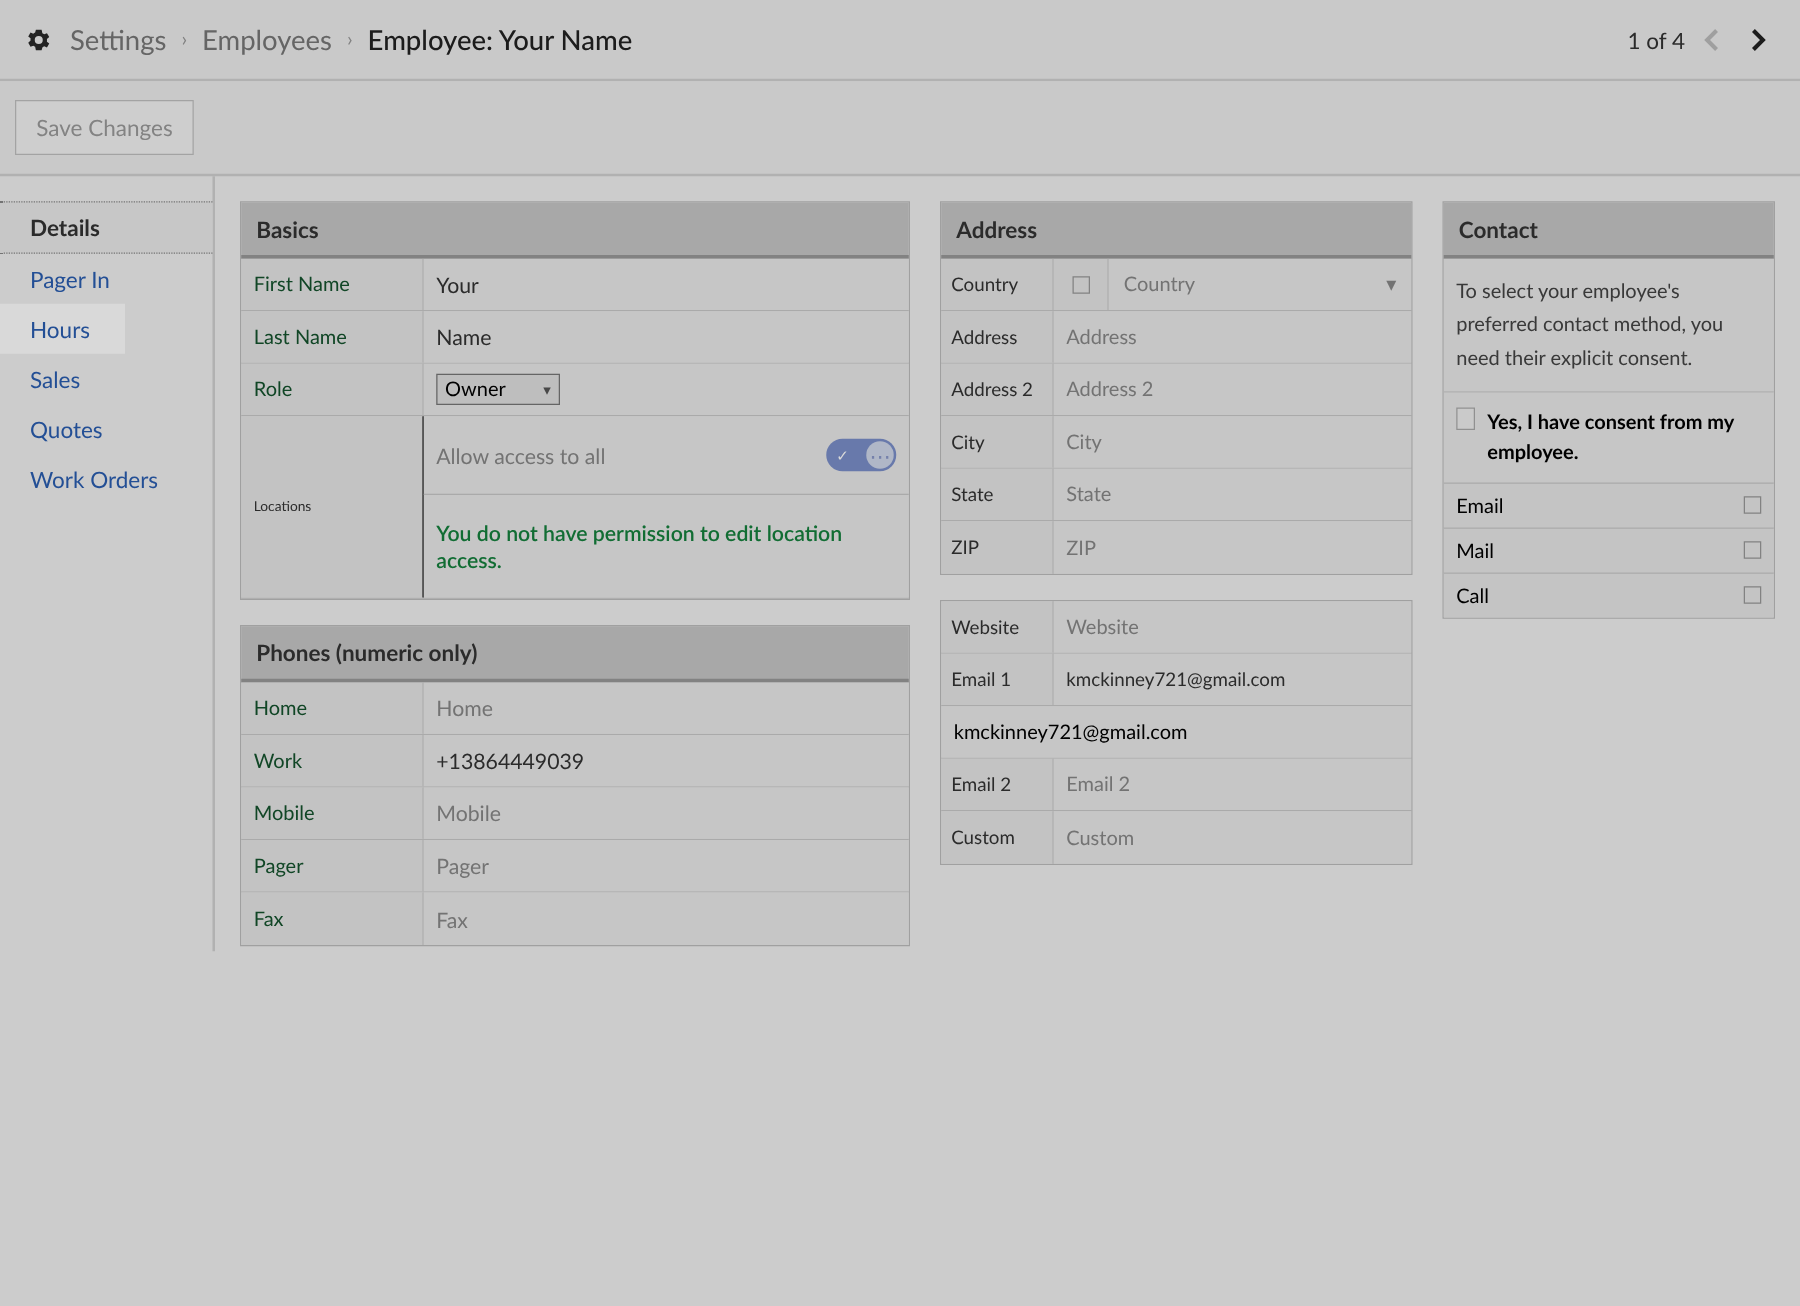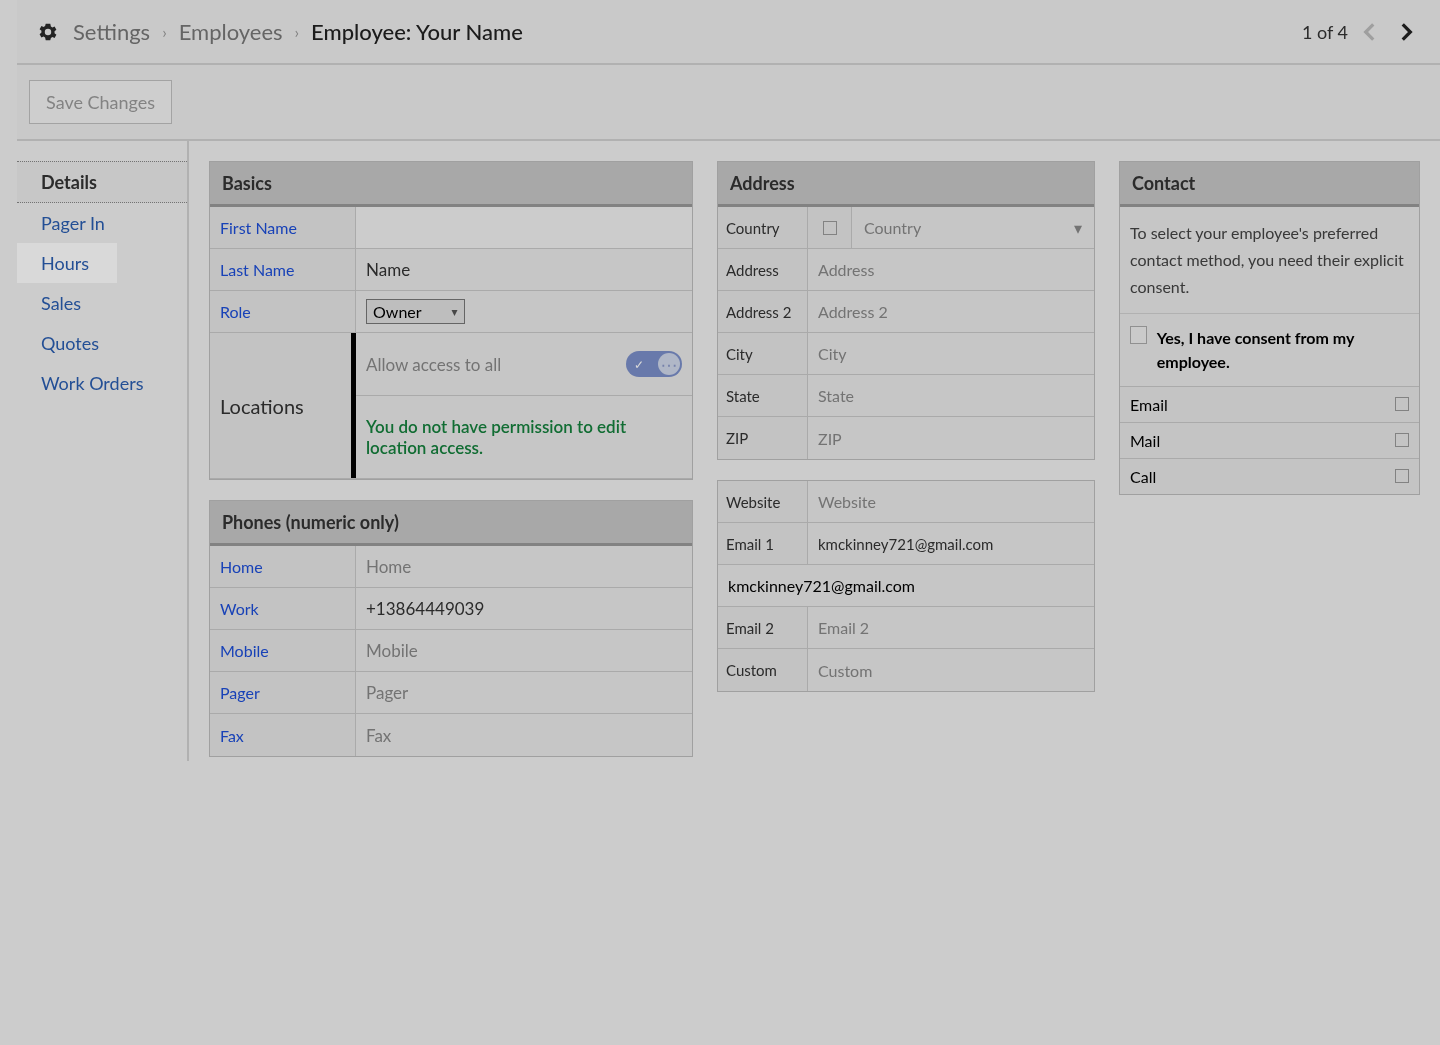--- a/index.html
+++ b/index.html
@@ -1,18 +1,18 @@
 <!DOCTYPE html>
 <html><head>
 <meta charset="utf-8">
 <style>
 * { box-sizing: border-box; margin: 0; padding: 0; font-family: "Lato", "Helvetica Neue", Arial, sans-serif; }
 html, body { width: 1440px; height: 1045px; background: #c6c6c6; }
 .overlay { position: absolute; inset: 0; background: rgba(0,0,0,0.15); pointer-events: none; }
-.root { width: 1440px; height: 1045px; position: relative; background: #f0f0f0; padding-left: 17px; }
+.root { width: 1440px; height: 1045px; position: relative; background: #f0f0f0; }
 
 
 .topbar { height: 65px; display: flex; align-items: center; padding: 0 20px; border-bottom: 2px solid #d0d0d0; background: #ededed; }
 .topbar .gear { width: 22px; height: 22px; margin-right: 14px; color: #2a2a2a; }
 .crumb { font-size: 22px; color: #777; }
 .crumb.link { color: #777; cursor: pointer; }
 .crumb.current { color: #222; font-weight: 500; }
 .chev { margin: 0 12px; color: #999; }
 .top-right { margin-left: auto; display: flex; align-items: center; gap: 8px; font-size: 18px; color: #333; }
 .navbtn { width: 28px; height: 28px; display:flex; align-items:center; justify-content:center; color:#555; }
@@ -23,37 +23,37 @@
 .savebtn { border: 1px solid #c0c0c0; background: #f3f3f3; color: #9a9a9a; font-size: 18px; padding: 10px 16px; cursor: not-allowed; }
 
 
 .main { display: flex; height: 620px; }
 .sidebar { width: 172px; border-right: 2px solid #d0d0d0; padding: 20px 0 0 0; }
 .side-item { display:block; padding: 9px 12px 9px 24px; font-size: 18px; color: #2a5db0; cursor:pointer; }
 .side-item.active { border:1px dotted #888; border-left:none; border-right:none; font-weight:700; color:#333; background:#eaeaea; padding-left:24px; }
 .side-item.highlight { background:#fff; padding: 9px 12px 9px 24px; width:100px; }
 
 .content { flex:1; padding: 20px; display:flex; gap: 24px; align-items:flex-start; }
-.col1 { width: 484px; }
+.col1 { width: 536px; }
 .col2 { width: 378px; }
 .col3 { width: 120px; flex:1; }
 
 .panel { border: 1px solid #bcbcbc; margin-bottom: 20px; }
 .panel-header { background:#c6c6c6; border-bottom: 3px solid #999; padding: 10px 12px; font-size:18px; font-weight:700; color:#333; }
 .row { display:flex; border-bottom:1px solid #c8c8c8; min-height:42px; align-items:stretch; }
 .row:last-child { border-bottom:none; }
-.label-cell { width: 146px; border-right:1px solid #c8c8c8; display:flex; align-items:center; padding: 0 10px; font-size:16px; color:#1d4ed8; background:#e5e5e5; }
+.label-cell { width: 146px; border-right:1px solid #c8c8c8; display:flex; align-items:center; padding: 0 10px; font-size:16px; color:#14532d; background:#e5e5e5; }
 .input-cell { flex:1; display:flex; align-items:center; padding: 0 10px; background:#e9e9e9; }
 .input-cell input, .input-cell select { width:100%; border:none; background:transparent; font-size:17px; color:#333; outline:none; }
 .input-cell input::placeholder { color:#888; }
 .select-wrap { border:1px solid #777; background:#e0e0e0; padding:2px 6px; display:flex; align-items:center; gap:30px; font-size:16px; }
 .select-wrap .caret { font-size:12px; color:#555; }
 
 .loc-row { display:flex; border-bottom:1px solid #c8c8c8; }
-.loc-label { width:146px; border-right:5px solid #000000; display:flex; align-items:center; padding:0 10px; font-size:20px; color:#333; background:#e5e5e5; }
+.loc-label { width:146px; border-right:1px solid #000000; display:flex; align-items:center; padding:0 10px; font-size:11px; color:#333; background:#e5e5e5; }
 .loc-content { flex:1; background:#e9e9e9; }
 .loc-inner-row { border-bottom:1px solid #c8c8c8; padding:18px 10px; display:flex; align-items:center; justify-content:space-between; color:#888; font-size:17px; }
 .loc-inner-row:last-child { border-bottom:none; font-weight:600; color:#15803d; padding:20px 10px; }
 .toggle { width:56px; height:26px; border-radius:14px; background:#7b8fc9; position:relative; display:flex; align-items:center; }
 .toggle .knob { position:absolute; right:2px; width:22px; height:22px; border-radius:50%; background:#cfd7ea; display:flex; align-items:center; justify-content:center; color:#8a98c9;}
 .toggle .check { position:absolute; left:8px; color:#fff; font-size:12px; }
 
 .addr-row { display:flex; border-bottom:1px solid #c8c8c8; min-height:42px; }
 .addr-row:last-child { border-bottom:none; }
 .addr-label { width:90px; border-right:1px solid #c8c8c8; display:flex; align-items:center; padding:0 8px; font-size:15px; color:#333; background:#e5e5e5; }
@@ -118,20 +118,23 @@
     </div>
 
     <div class="content">
 
       <div class="col1">
 
         <div class="panel">
           <div class="panel-header">Basics</div>
           <div class="row">
             <div class="label-cell">First Name</div>
+            <div class="input-cell">
+                <input value="Your" style="">
+              </div>
           </div>
           <div class="row">
             <div class="label-cell">Last Name</div>
             <div class="input-cell">
                 <input value="Name" style="">
               </div>
           </div>
           <div class="row">
             <div class="label-cell">Role</div>
             <div class="input-cell">

